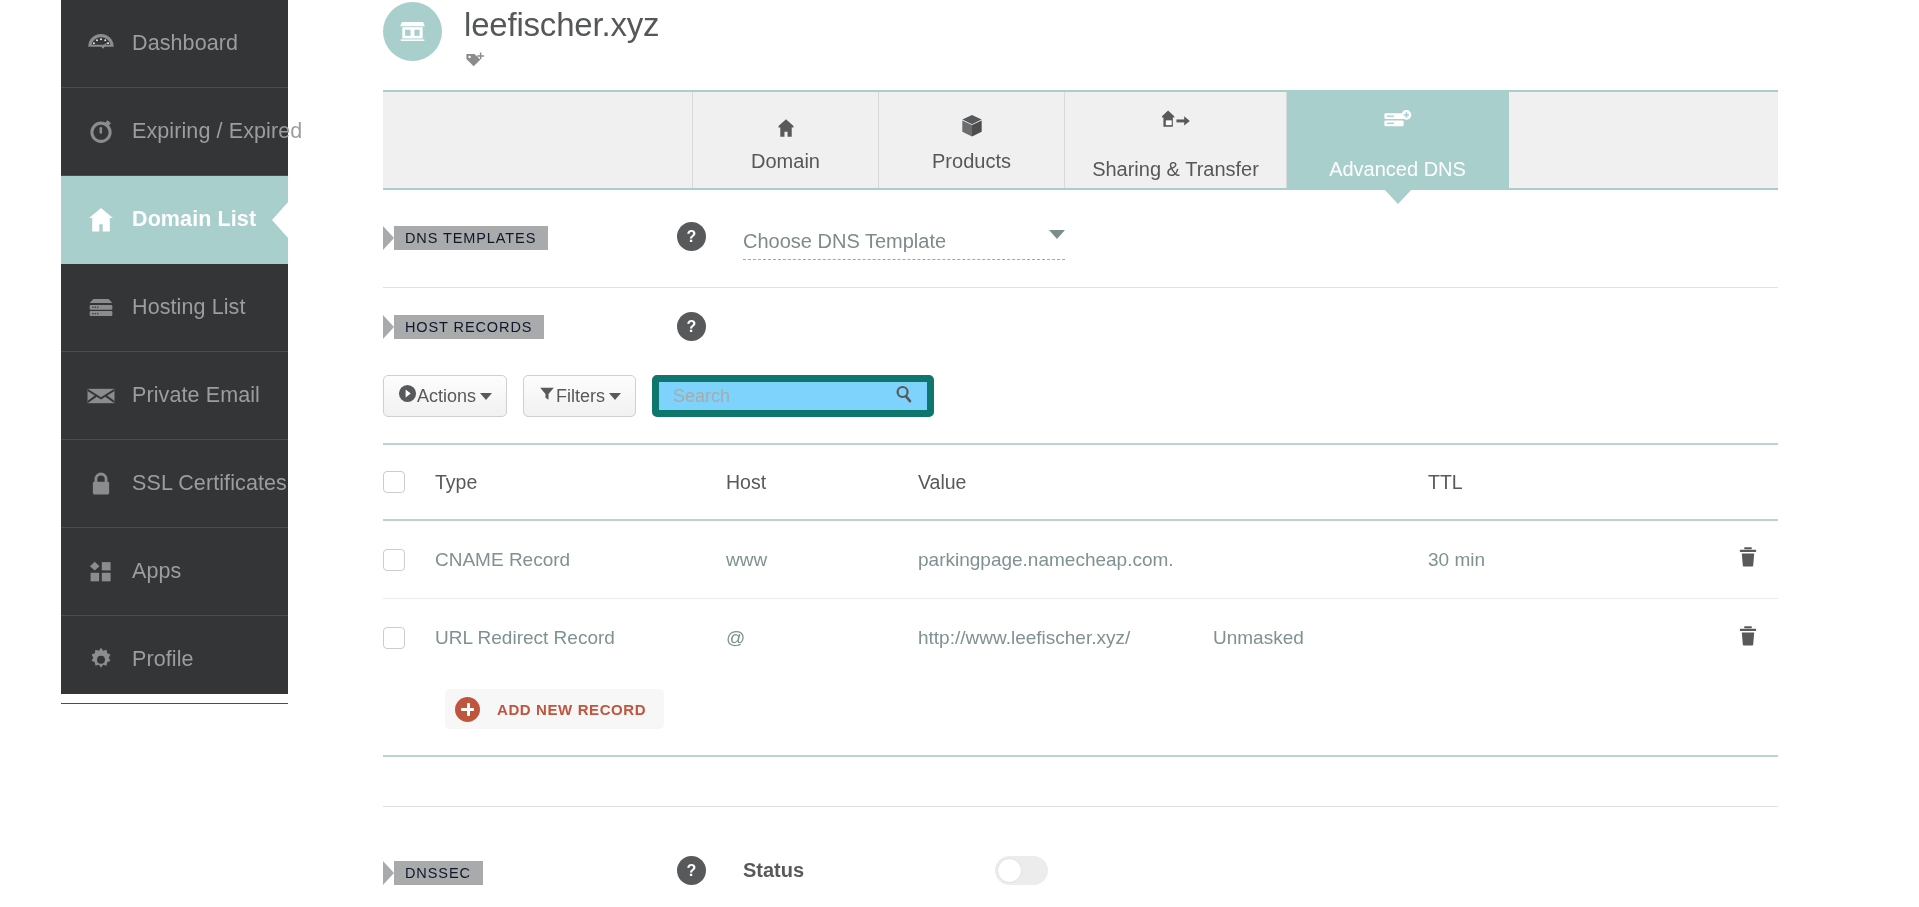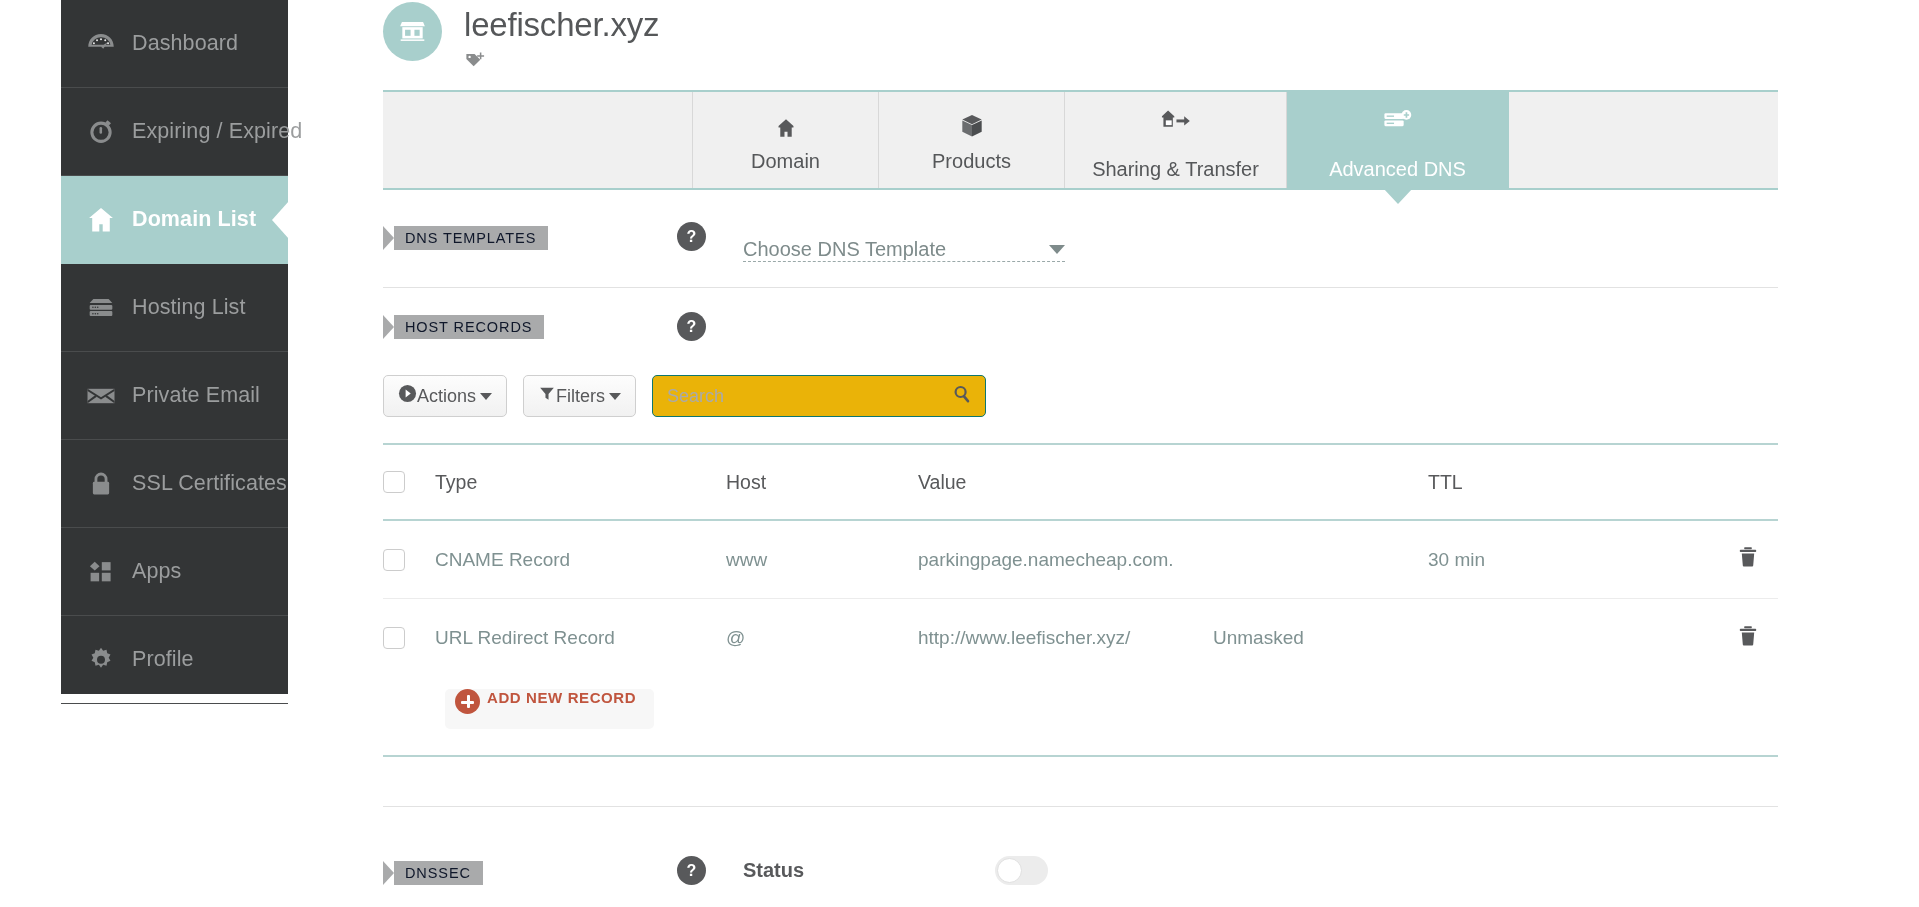--- a/index.html
+++ b/index.html
@@ -123,23 +123,24 @@
   .rule {
     position: absolute; left: 383px; width: 1395px; height: 1px;
     background: #e2e2e2;
   }
 
   
   .tmpl-row { position: absolute; left: 383px; top: 222px; width: 1395px; height: 34px; }
   .tmpl-row .ribbon { position: absolute; left: 0; top: 4px; }
   .tmpl-row .help { position: absolute; left: 294px; top: 0; }
   .select-wrap {
-    position: absolute; left: 360px; top: 16px; width: 322px;
+    position: absolute; left: 360px; top: 8px; width: 322px;
     border-bottom: 1px dashed #9aa9a9;
-    display: flex; align-items: center; justify-content: space-between;
+    padding-bottom: 6px;
+    display: flex; justify-content: space-between;
     cursor: pointer;
   }
   .select-val { font-size: 20px; color: #7e8b8b; }
   .caret {
     width: 0; height: 0;
     border-left: 8px solid transparent;
     border-right: 8px solid transparent;
     border-top: 9px solid #7e8b8b;
   }
 
@@ -159,22 +160,22 @@
     cursor: pointer; margin-right: 16px;
   }
   .btn .dd {
     width: 0; height: 0;
     border-left: 6px solid transparent;
     border-right: 6px solid transparent;
     border-top: 7px solid #58595b;
     margin-left: 4px;
   }
   .search-box {
-    position: relative; width: 334px; height: 42px;
-    border: 1px solid #0f766e; border-radius: 5px; background: #eab308;
+    position: relative; width: 282px; height: 42px;
+    border: 7px solid #0f766e; border-radius: 5px; background: #7dd3fc;
   }
   .search-box input {
     width: 100%; height: 100%;
     border: 0; outline: 0; background: transparent;
     padding: 0 44px 0 14px;
     font-size: 18px; color: #58595b;
     font-family: "Liberation Sans", sans-serif;
   }
   .search-box input::placeholder { color: #a9aaab; }
   .search-ico { position: absolute; right: 13px; top: 50%; transform: translateY(-50%); }
@@ -206,21 +207,21 @@
   }
   .trash { cursor: pointer; }
 
   .addrec-wrap {
     position: absolute; left: 383px; top: 689px; width: 1395px;
     border-bottom: 2px solid #b7d4d2; padding-bottom: 26px;
     display: flex;
   }
   .addrec {
     margin-left: 62px;
-    display: inline-flex; align-items: flex-start; gap: 7px;
+    display: inline-flex; align-items: center; gap: 17px;
     height: 40px; padding: 0 18px 0 10px;
     background: #f7f7f7; border-radius: 5px;
     font-size: 15px; font-weight: 700; letter-spacing: .6px;
     color: #c0553e; cursor: pointer;
   }
   .plus-circle {
     width: 25px; height: 25px; border-radius: 50%;
     background: #c0553e; position: relative; flex: 0 0 25px;
   }
   .plus-circle::before, .plus-circle::after {

